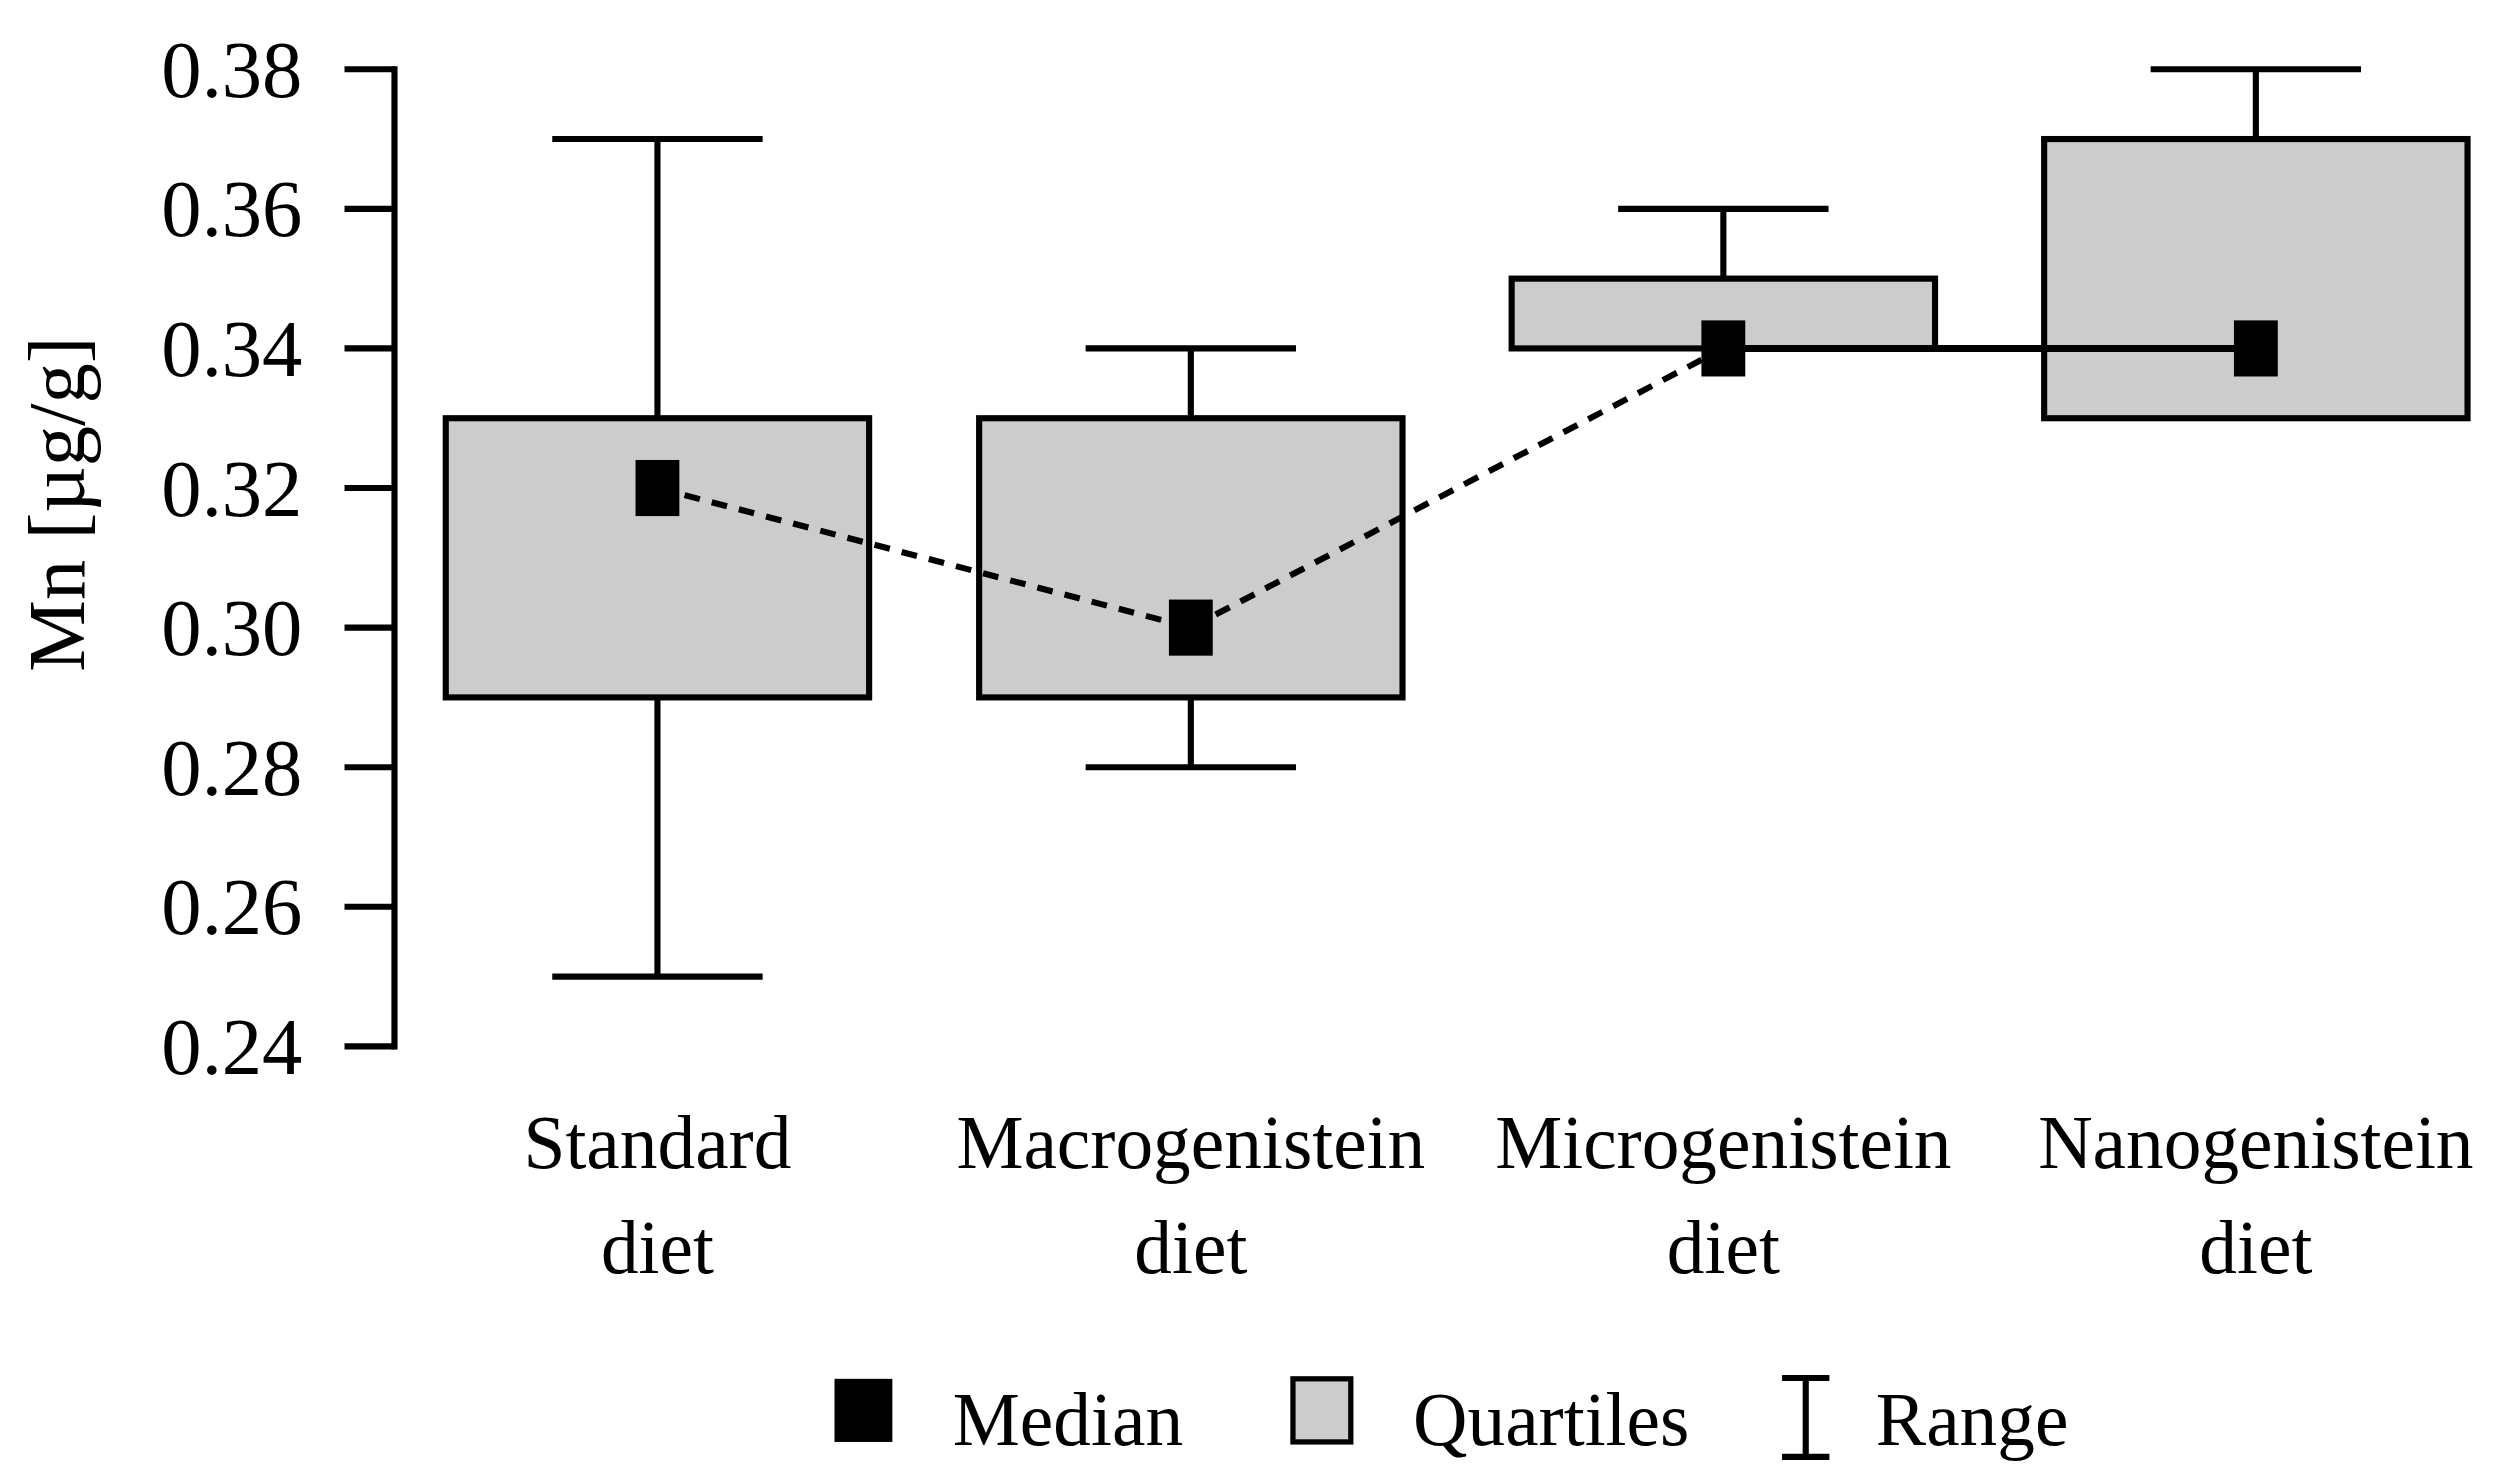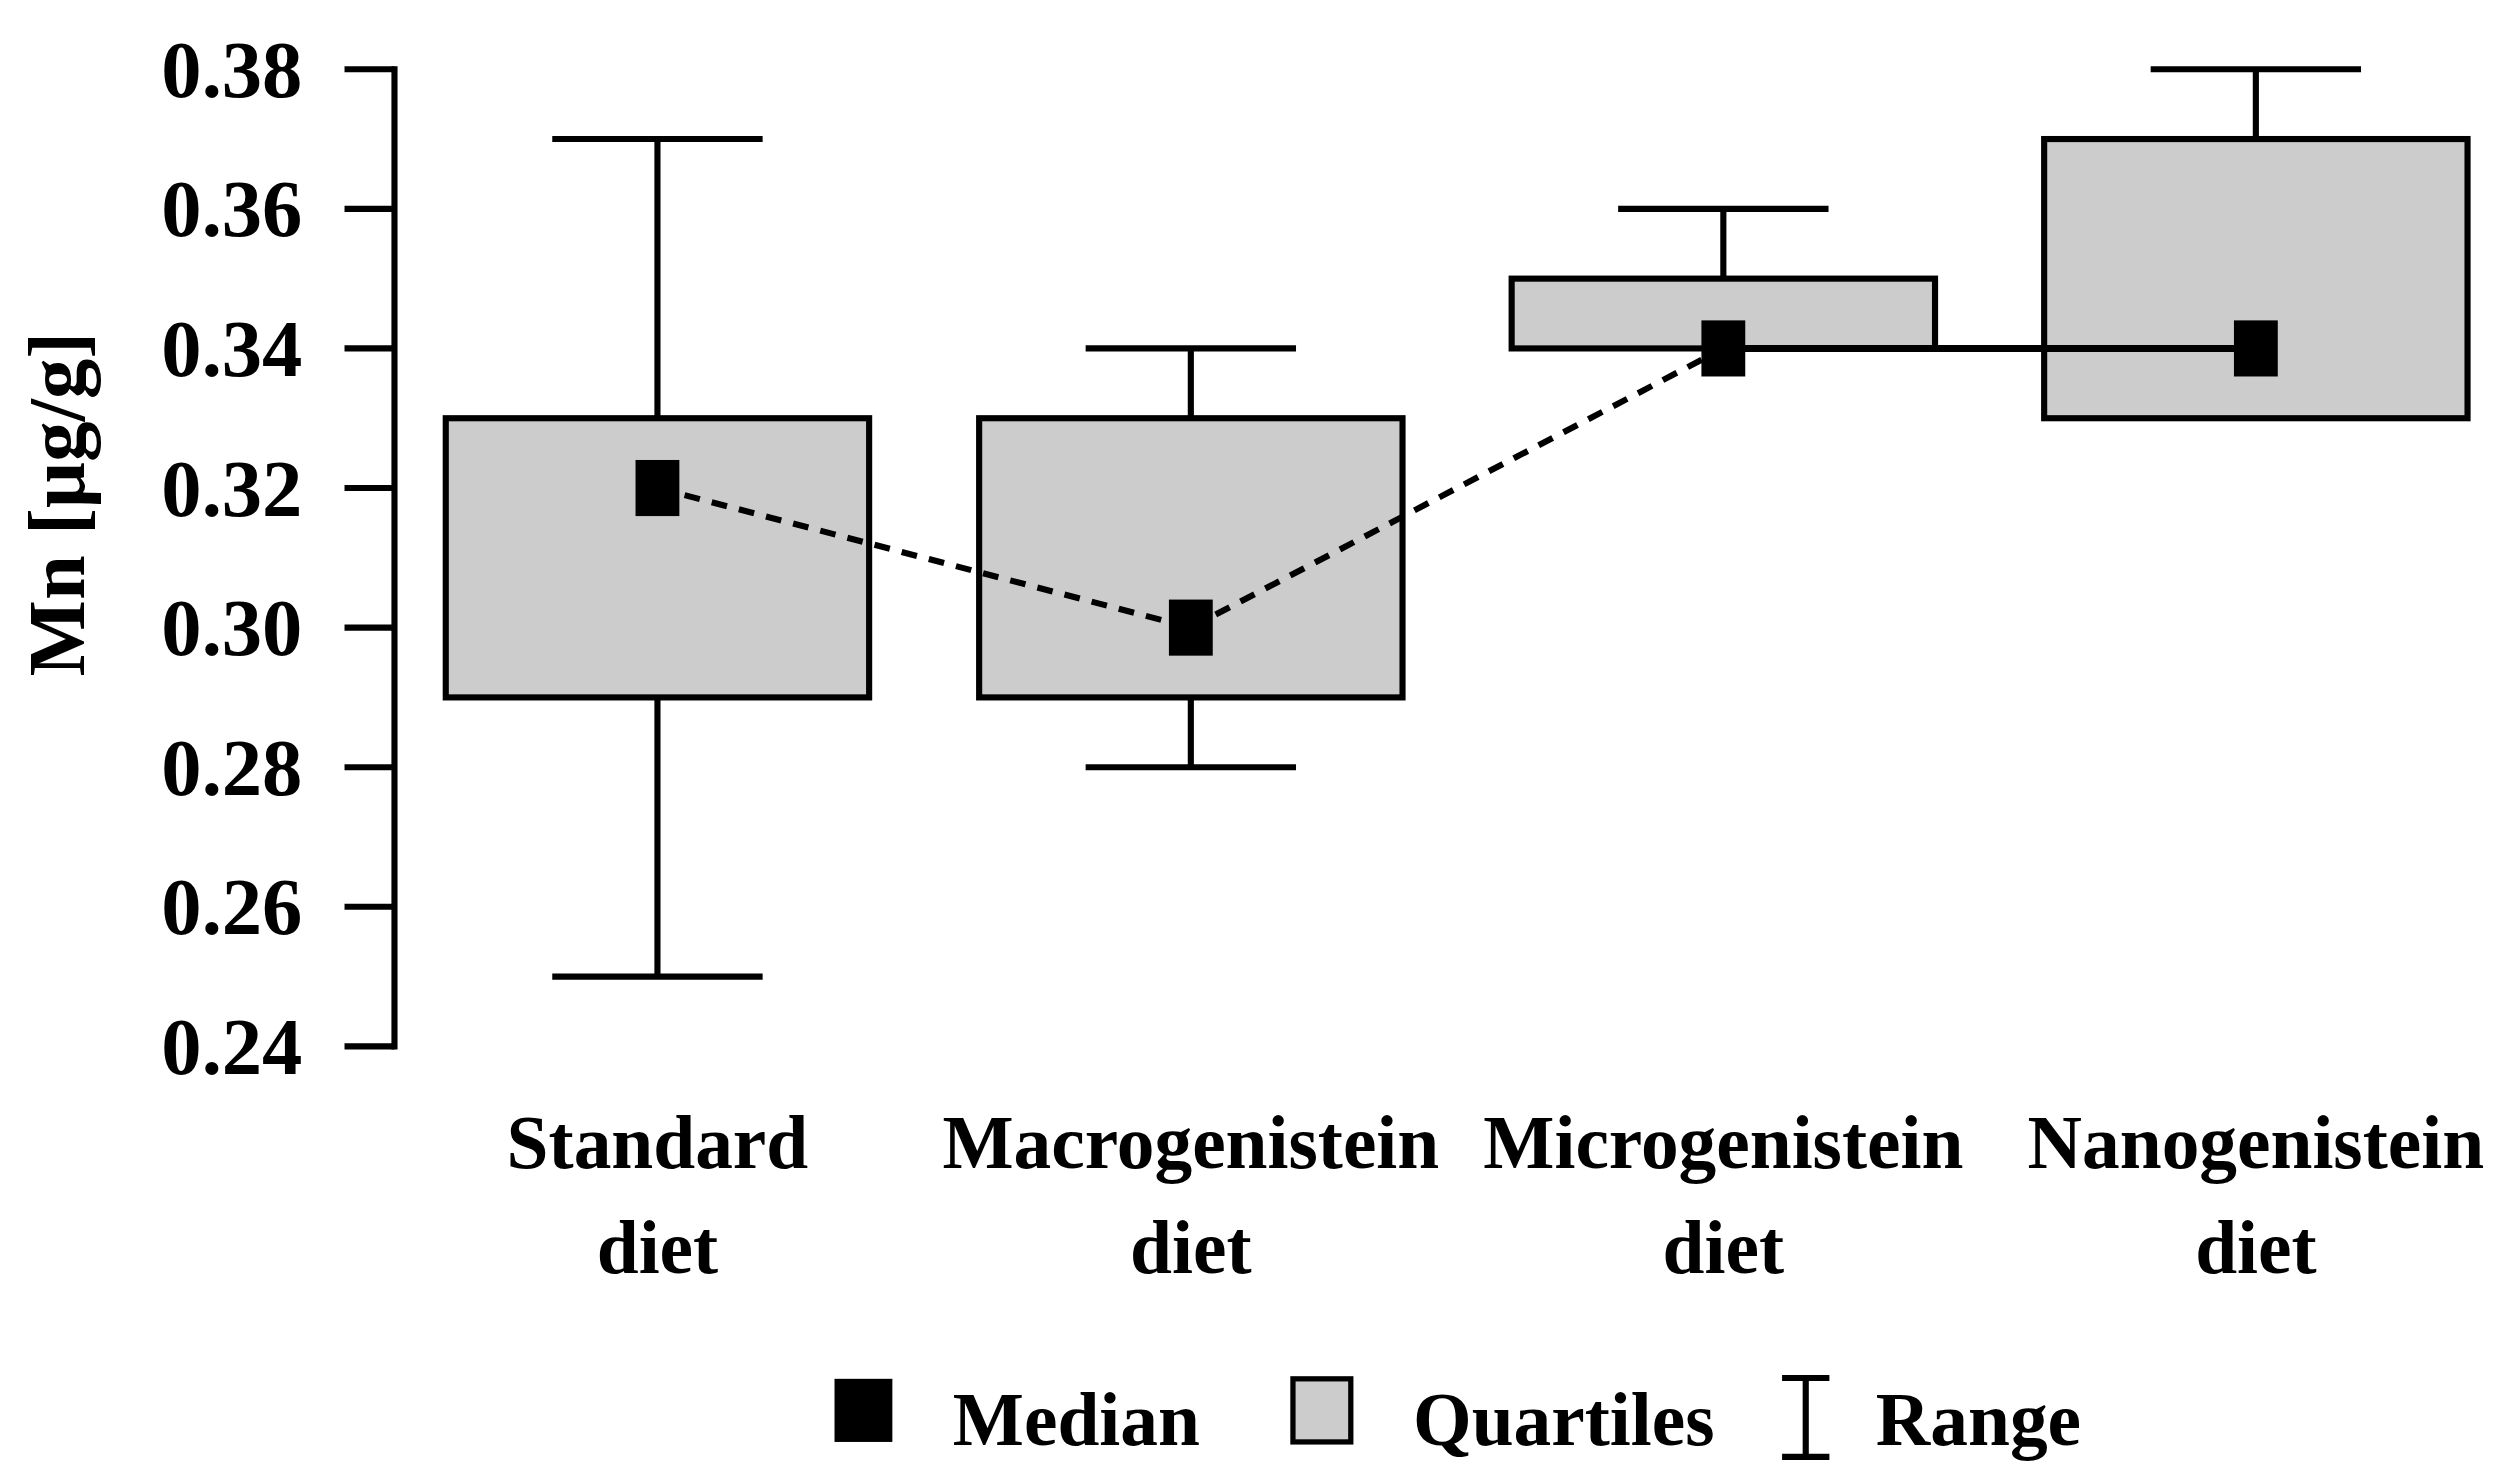--- a/index.html
+++ b/index.html
@@ -7,21 +7,20 @@
     padding: 0;
     background: #ffffff;
   }
   #figure {
     position: relative;
     width: 2500px;
     height: 1477px;
     background: #ffffff;
     overflow: hidden;
     font-family: "Liberation Serif", "DejaVu Serif", serif;
-    font-weight: bold;
   }
   #chart-svg { display: block; }
   text {
     font-family: "Liberation Serif", "DejaVu Serif", serif;
     fill: #000000;
   }
 </style>
 </head>
 <body>
 

